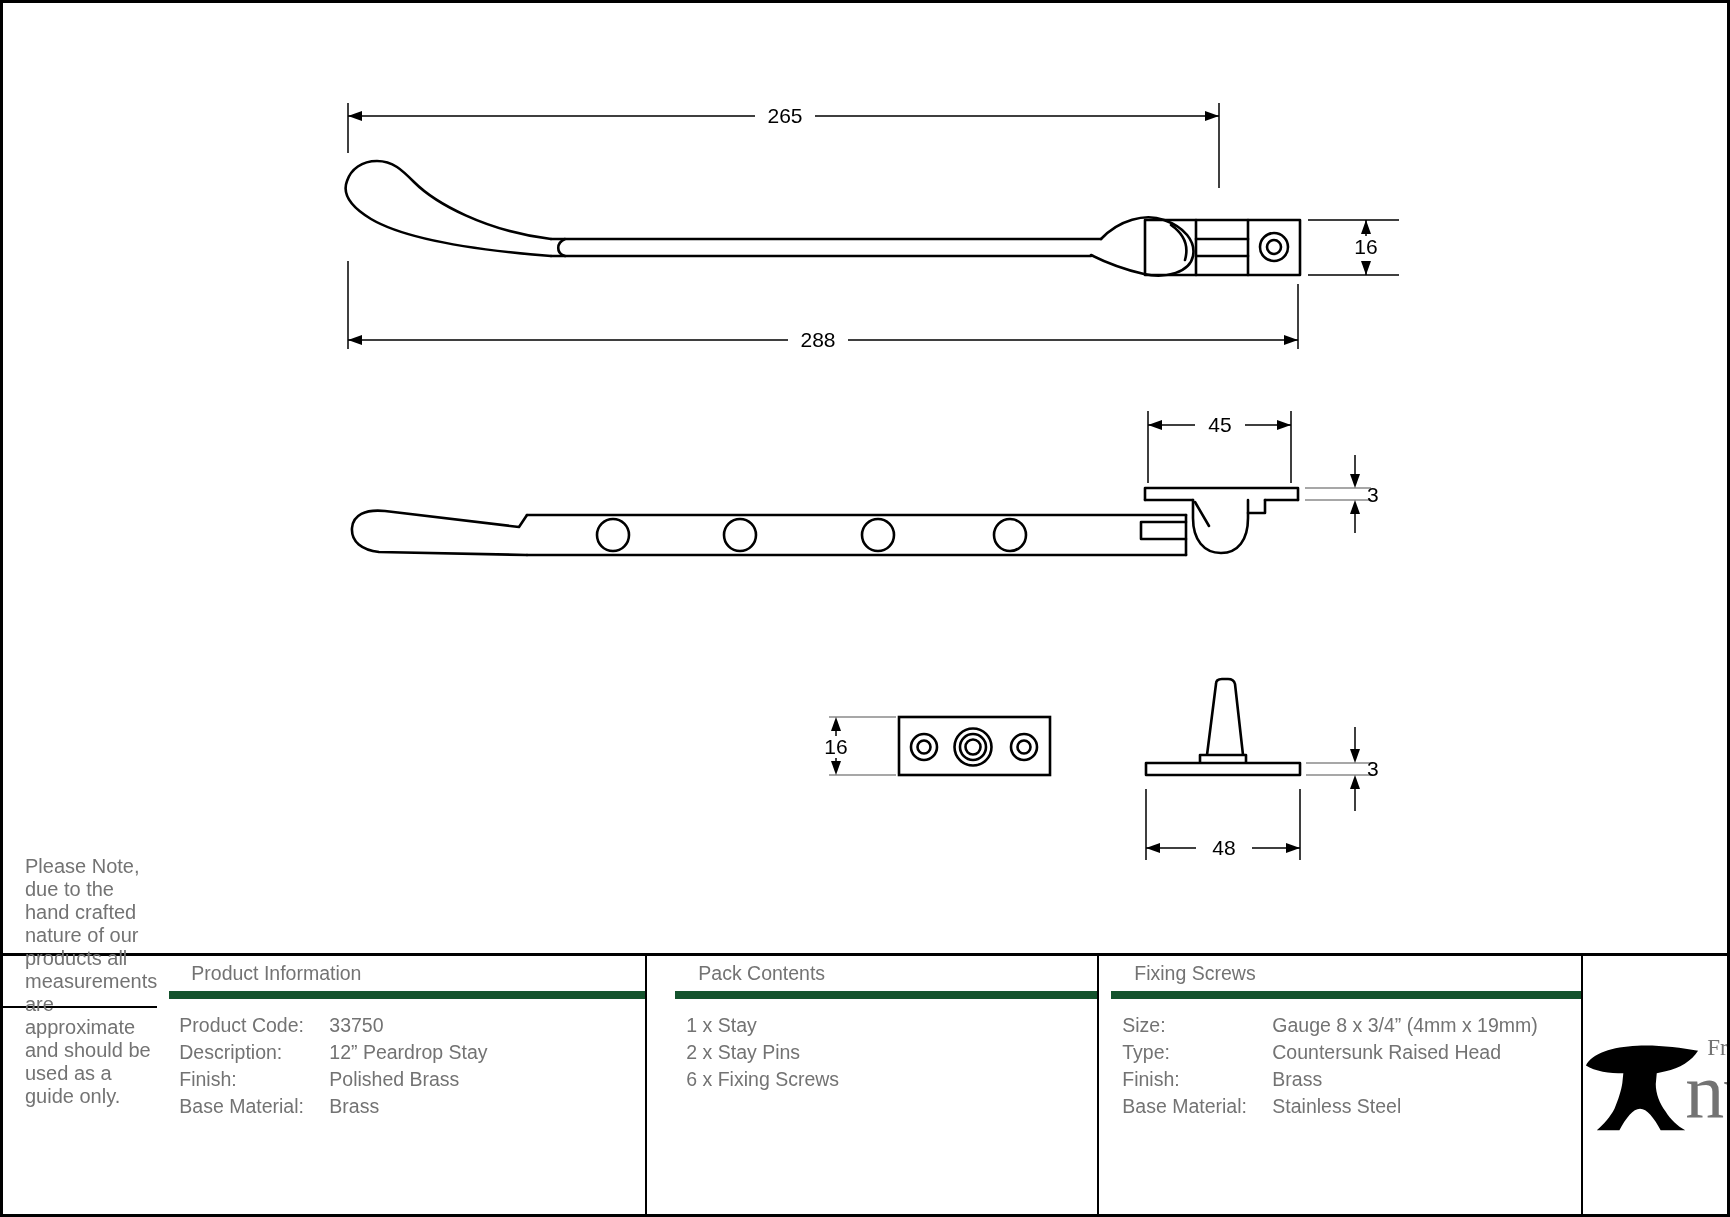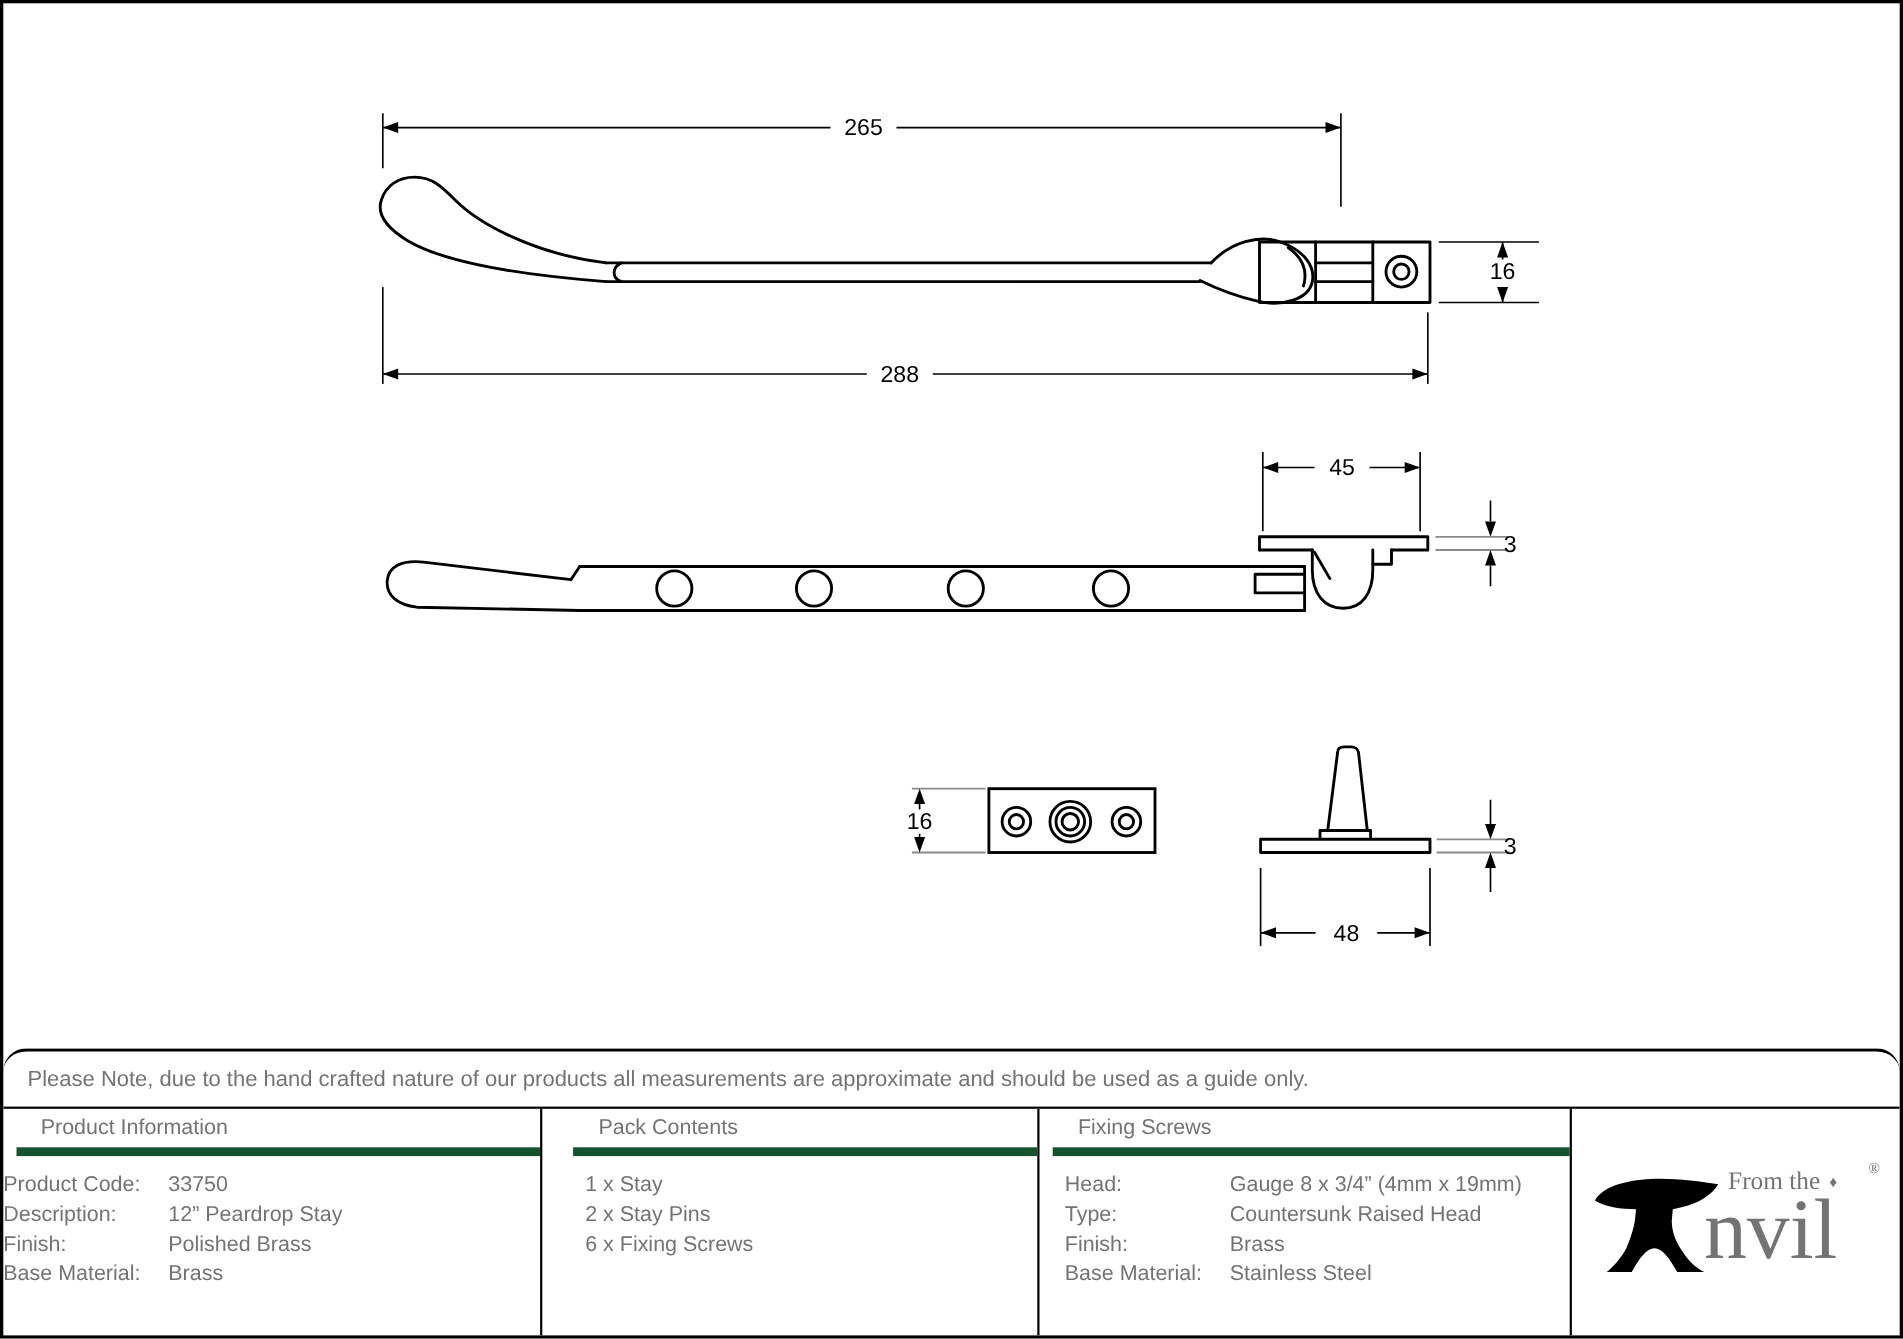--- a/index.html
+++ b/index.html
@@ -4,33 +4,33 @@
 <style>
   html,body{margin:0;padding:0;background:#e8e8e8;}
   .page{
     position:relative;width:1730px;height:1217px;background:#fff;
     border:3px solid #000;box-sizing:border-box;overflow:hidden;
     font-family:"Liberation Sans",sans-serif;color:#737373;
   }
   svg text{font-family:"Liberation Sans",sans-serif;}
   .drawing{position:absolute;left:0;top:0;}
   
-  .info{position:absolute;left:0;right:0;top:950px;bottom:0;border-top:3px solid #000;display:flex;flex-direction:column;border-radius:21px;}
+  .info{position:absolute;left:0;right:0;top:950px;bottom:0;border-top:3px solid #000;display:flex;flex-direction:row;}
   .note-row{height:50px;border-bottom:2px solid #000;display:flex;align-items:center;padding-left:22px;font-size:20px;}
   .cols{flex:1;display:flex;min-height:0;}
   .col{box-sizing:border-box;border-right:2px solid #000;}
   .col1{width:490px;}
   .col2{width:452px;padding-left:16px;}
   .col3{width:484px;}
   .logo-col{flex:1;border-right:none;display:flex;align-items:center;justify-content:center;}
   .cell-header{height:35px;border-bottom:8px solid #14532d;display:flex;align-items:center;padding-left:22px;font-size:19.5px;margin-left:12px;}
   .col2 .cell-header,.col3 .cell-header{padding-left:23px;}
   .cell-body{padding-top:13px;}
   .prow{display:flex;align-items:center;height:27px;font-size:19.5px;}
-  .col1 .lbl{width:150px;}
+  .col1 .lbl{margin-left:22px;width:150px;}
   .col3 .lbl{margin-left:23px;width:150px;}
   .item{display:flex;align-items:center;height:27px;font-size:19.5px;margin-left:23px;}
   
   .anvil-logo{position:relative;width:262px;height:104px;}
   .anvil-glyph{position:absolute;left:0;top:10px;}
   .logo-prefix{position:absolute;left:124px;top:2px;font-family:"Liberation Serif",serif;font-size:23px;}
   .logo-diamond{position:absolute;left:216px;top:7px;font-size:14px;}
   .logo-rest{position:absolute;left:102px;top:20px;font-family:"Liberation Serif",serif;font-size:78px;line-height:1;}
   .logo-reg{position:absolute;right:0;top:-4px;font-family:"Liberation Serif",serif;font-size:14px;}
 </style>
@@ -190,21 +190,21 @@
           <div class="item">1 x Stay</div>
           <div class="item">2 x Stay Pins</div>
           <div class="item">6 x Fixing Screws</div>
         </div>
       </div>
 
       <div class="col col3">
         <div class="cell-header">Fixing Screws</div>
         <div class="cell-body">
           <div class="prow">
-            <span class="lbl">Head:</span>
+            <span class="lbl">Size:</span>
             <span class="val">Gauge 8 x 3/4” (4mm x 19mm)</span>
           </div>
           <div class="prow">
             <span class="lbl">Type:</span>
             <span class="val">Countersunk Raised Head</span>
           </div>
           <div class="prow">
             <span class="lbl">Finish:</span>
             <span class="val">Brass</span>
           </div>

